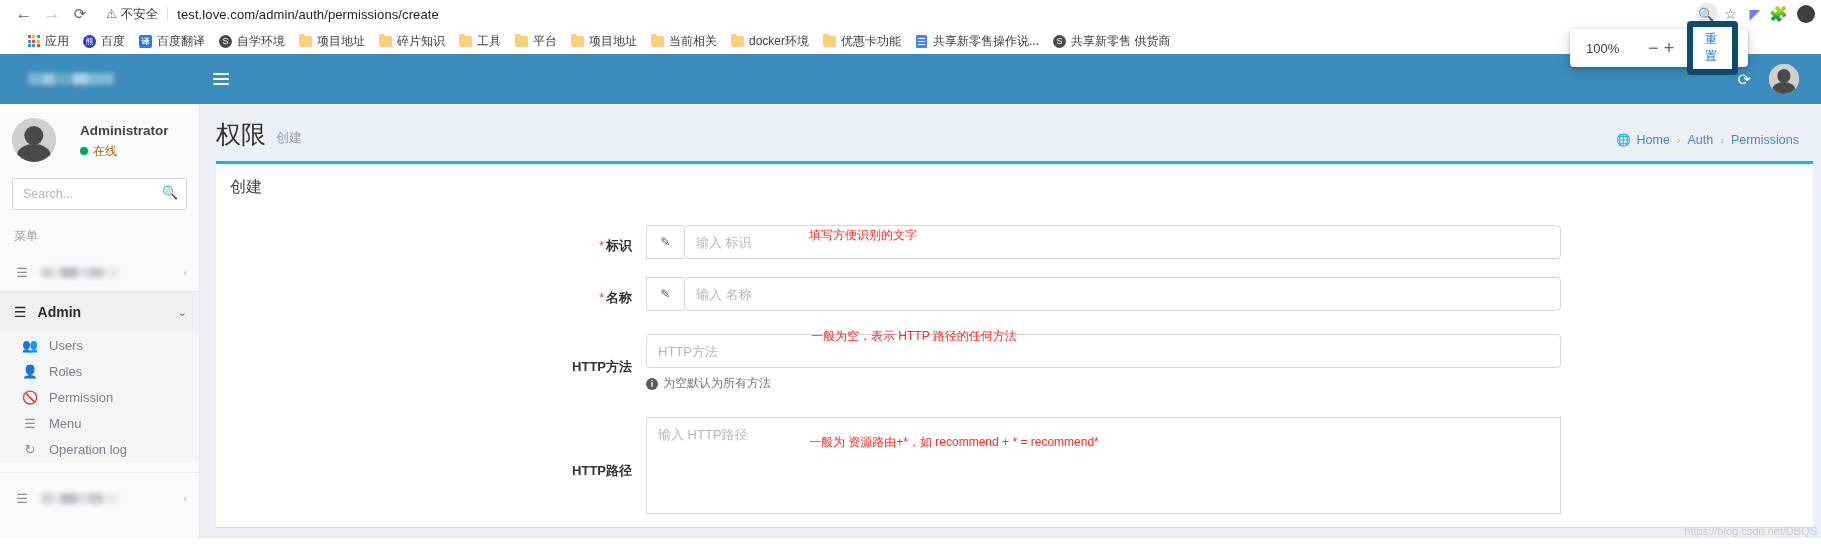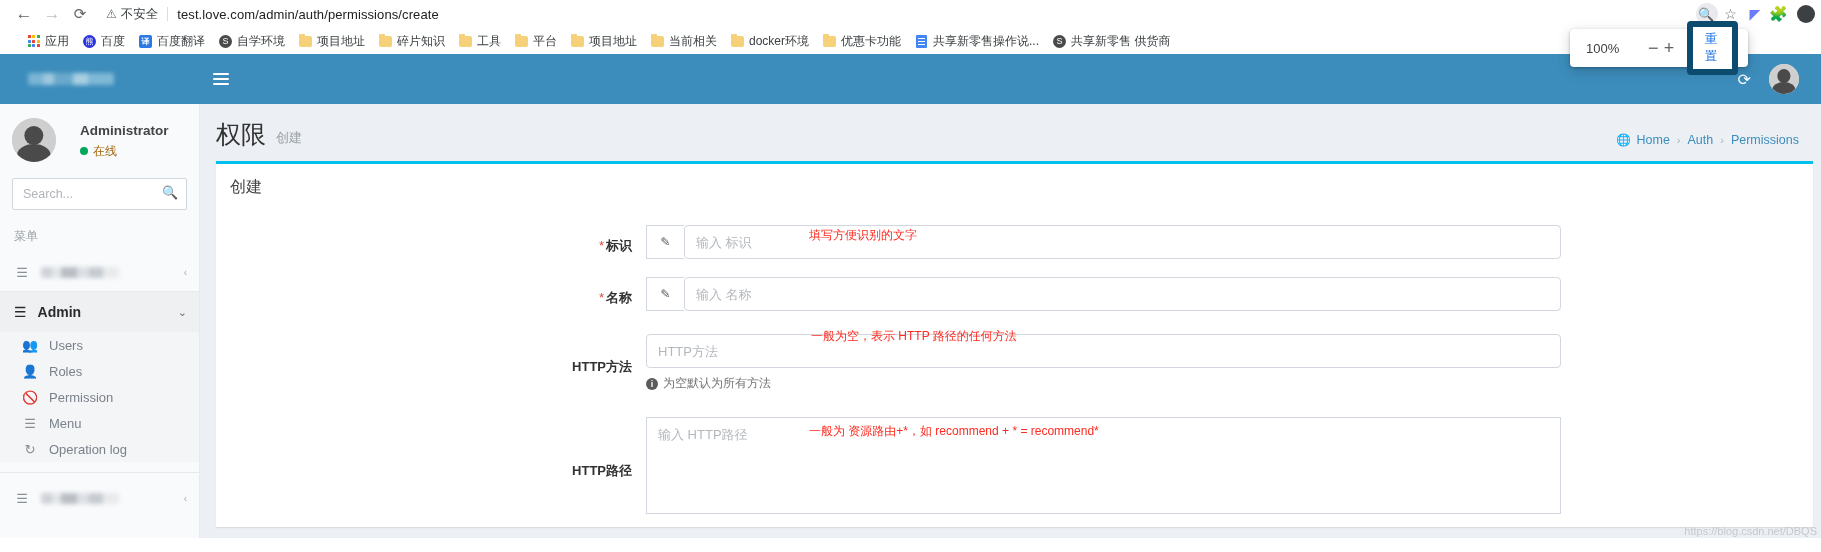--- a/index.html
+++ b/index.html
@@ -495,18 +495,18 @@
             <div class="form-control-area">
               <textarea class="form-textarea" placeholder="输入 HTTP路径" style=""></textarea>
             </div>
           </div>
 
         </div>
       </div>
 
       <div class="annot" style="left:609px; top:123px;">填写方便识别的文字</div>
       <div class="annot" style="left:611px; top:224px;">一般为空，表示 HTTP 路径的任何方法</div>
-      <div class="annot" style="left:609px; top:319px;">一般为 资源路由+*，如 recommend + * = recommend*</div>
+      <div class="annot" style="left:609px; top:330px;">一般为 资源路由+*，如 recommend + * = recommend*</div>
 
       <div class="watermark">https://blog.csdn.net/DBQS</div>
     </div>
   </div>
 </div>
 
 </body></html>

